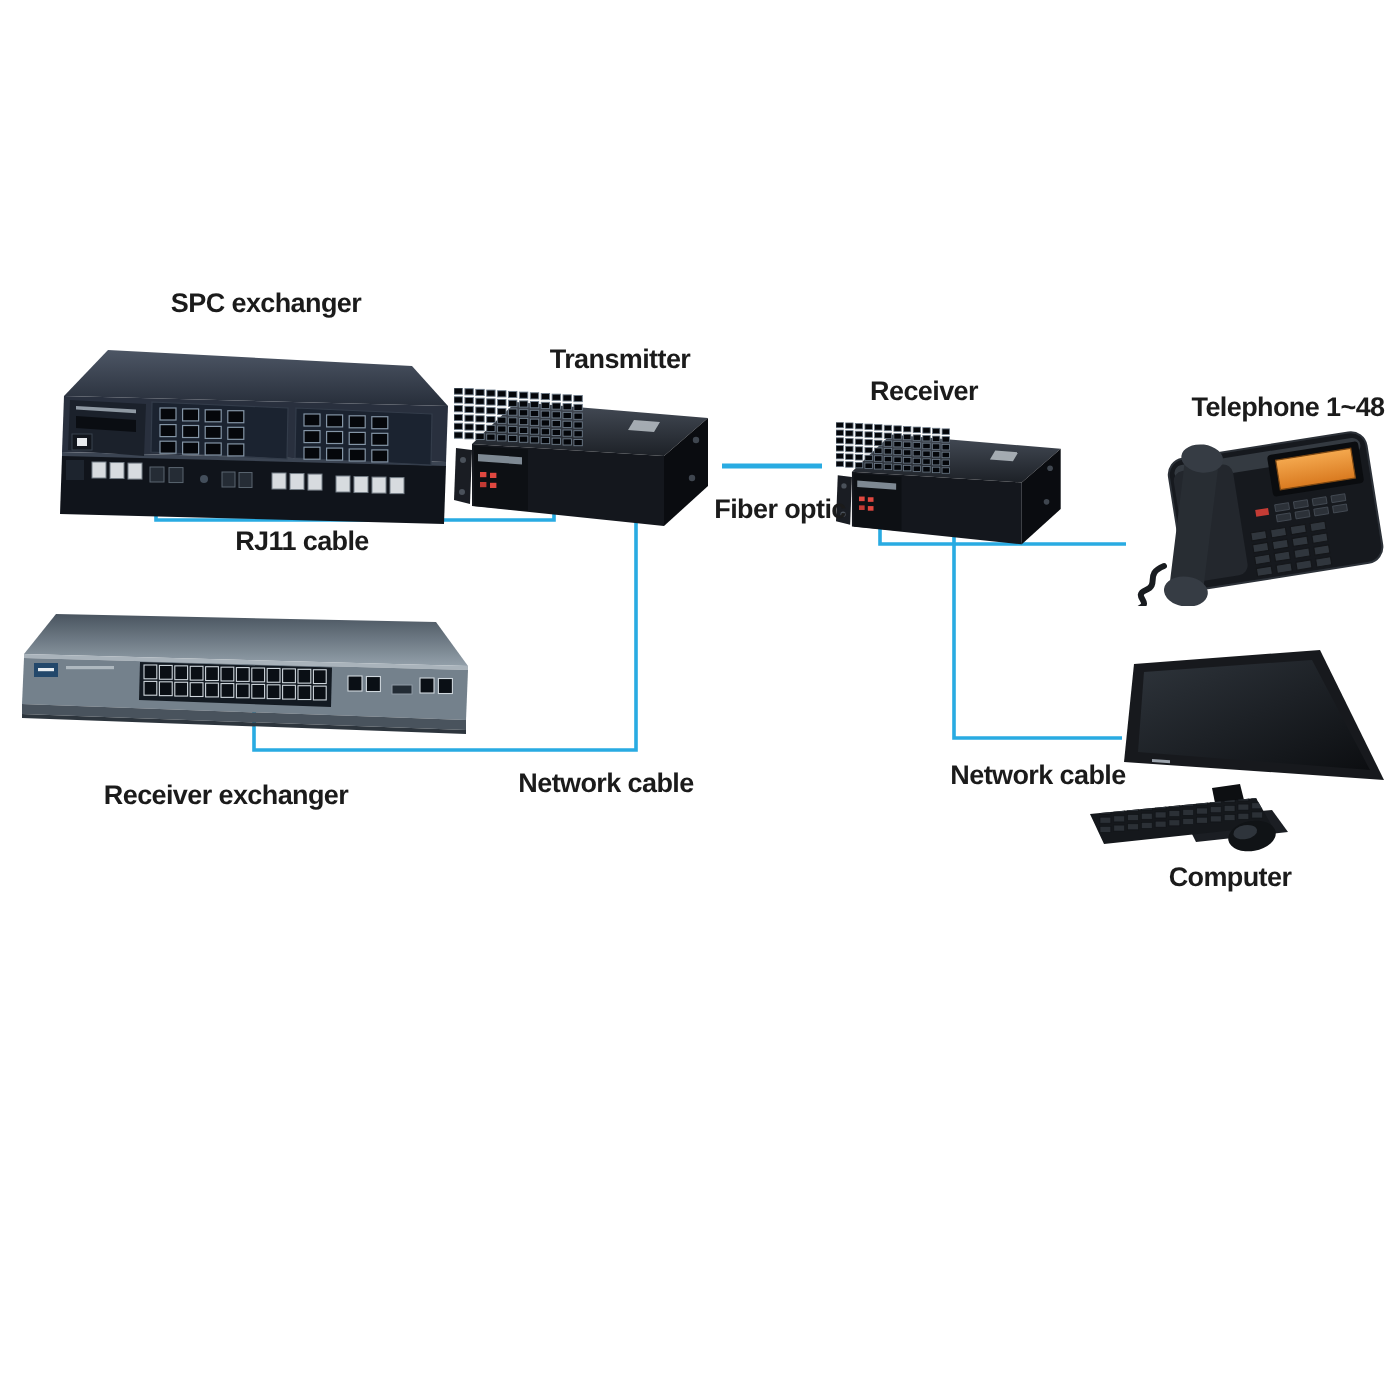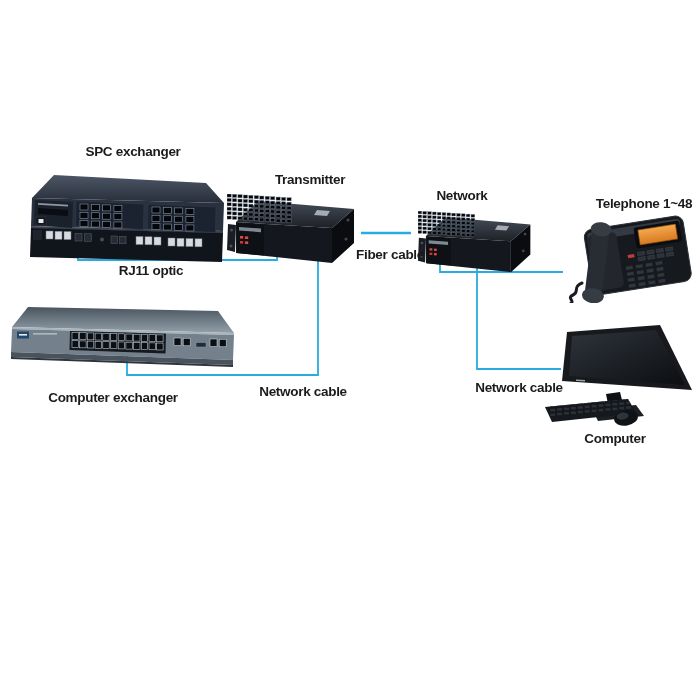--- a/index.html
+++ b/index.html
@@ -369,22 +369,22 @@
         </g>
     </g>
     <g transform="rotate(-10 88 103)">
       <ellipse cx="88" cy="103" rx="12" ry="7.5" fill="#101316"></ellipse>
       <ellipse cx="85" cy="100.5" rx="6" ry="3.5" fill="#2e343b"></ellipse>
     </g>
   </svg>
 
   <div class="lbl" style="left:133px; top:144px">SPC exchanger</div>
   <div class="lbl" style="left:310px; top:172px">Transmitter</div>
-  <div class="lbl" style="left:462px; top:188px">Network</div>
+  <div class="lbl" style="left:462px; top:188px">Receiver</div>
   <div class="lbl" style="left:644px; top:196px">Telephone 1~48</div>
-  <div class="lbl" style="left:151px; top:263px">RJ11 optic</div>
-  <div class="lbl" style="left:390px; top:247px">Fiber cable</div>
-  <div class="lbl" style="left:113px; top:390px">Computer exchanger</div>
+  <div class="lbl" style="left:151px; top:263px">RJ11 cable</div>
+  <div class="lbl" style="left:390px; top:247px">Fiber optic</div>
+  <div class="lbl" style="left:113px; top:390px">Receiver exchanger</div>
   <div class="lbl" style="left:303px; top:384px">Network cable</div>
   <div class="lbl" style="left:519px; top:380px">Network cable</div>
   <div class="lbl" style="left:615px; top:431px">Computer</div>
 
 </div>
 
 </body></html>

